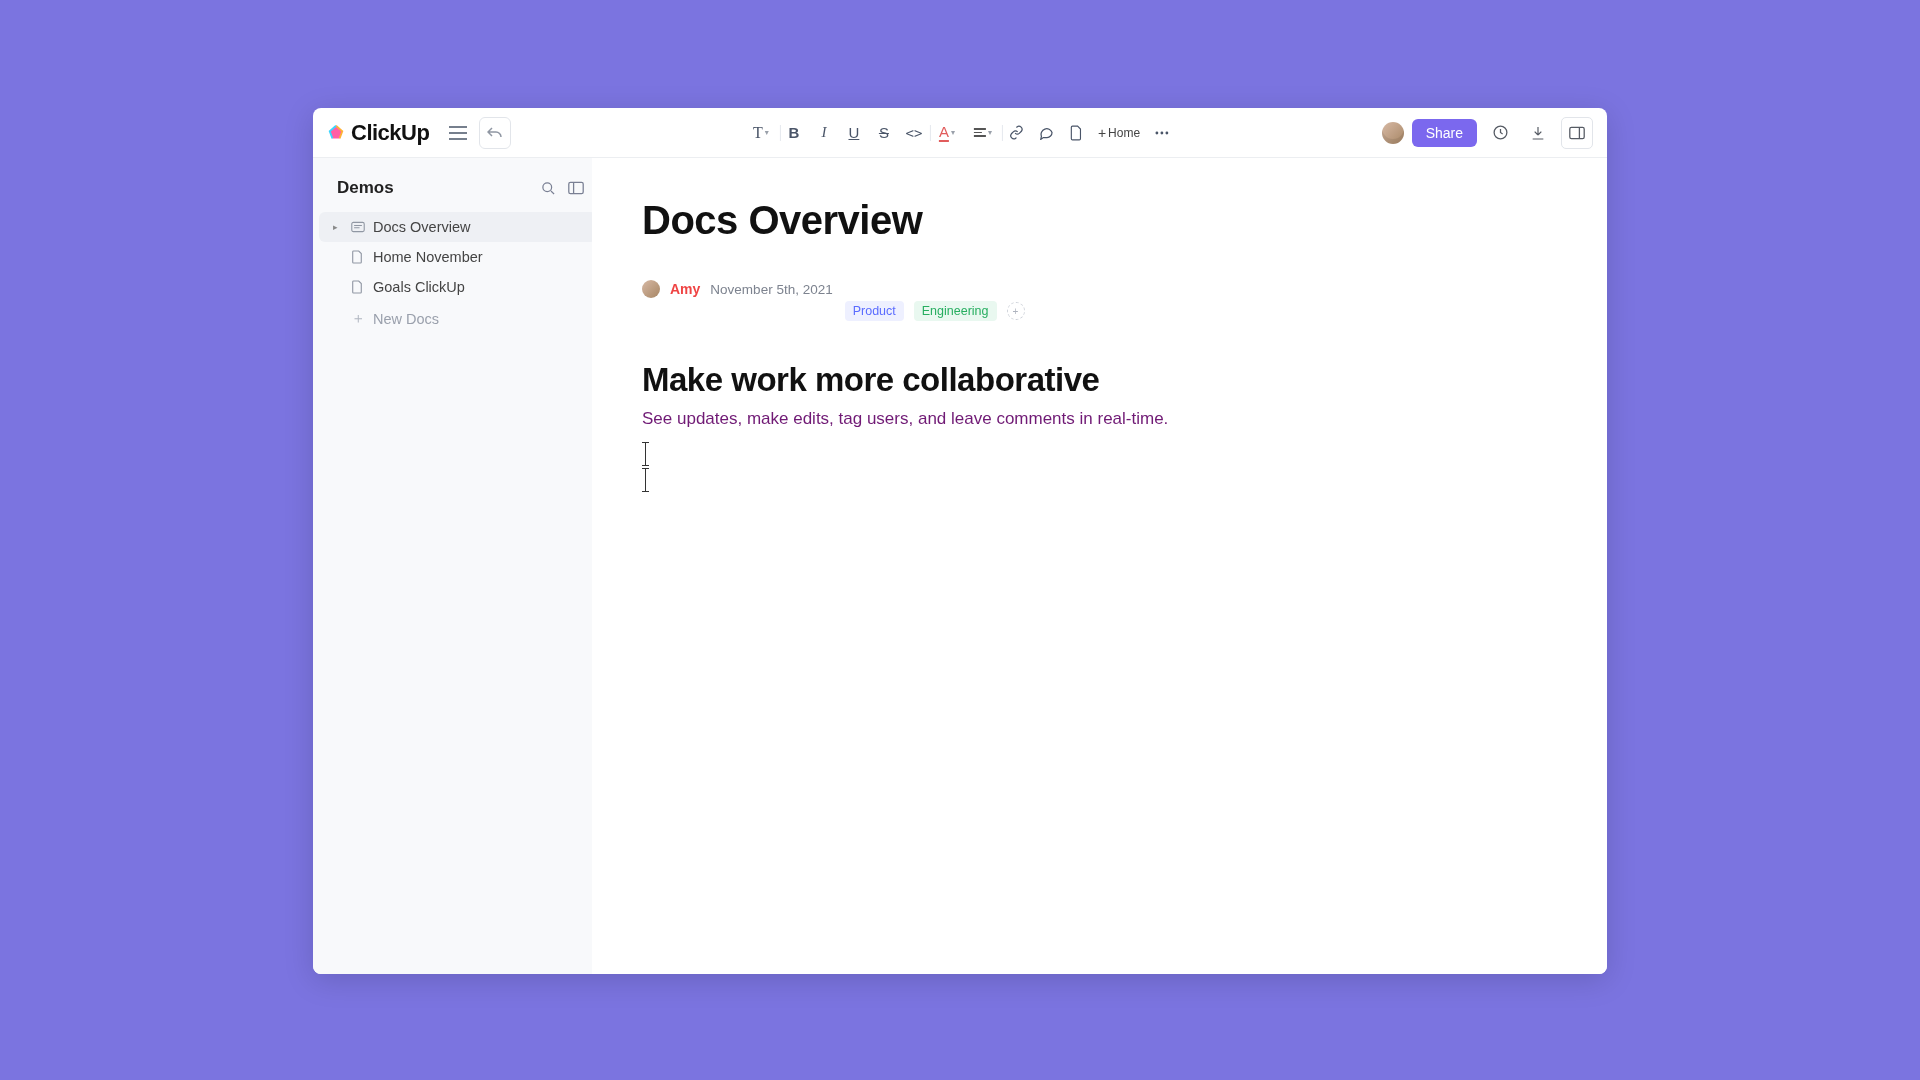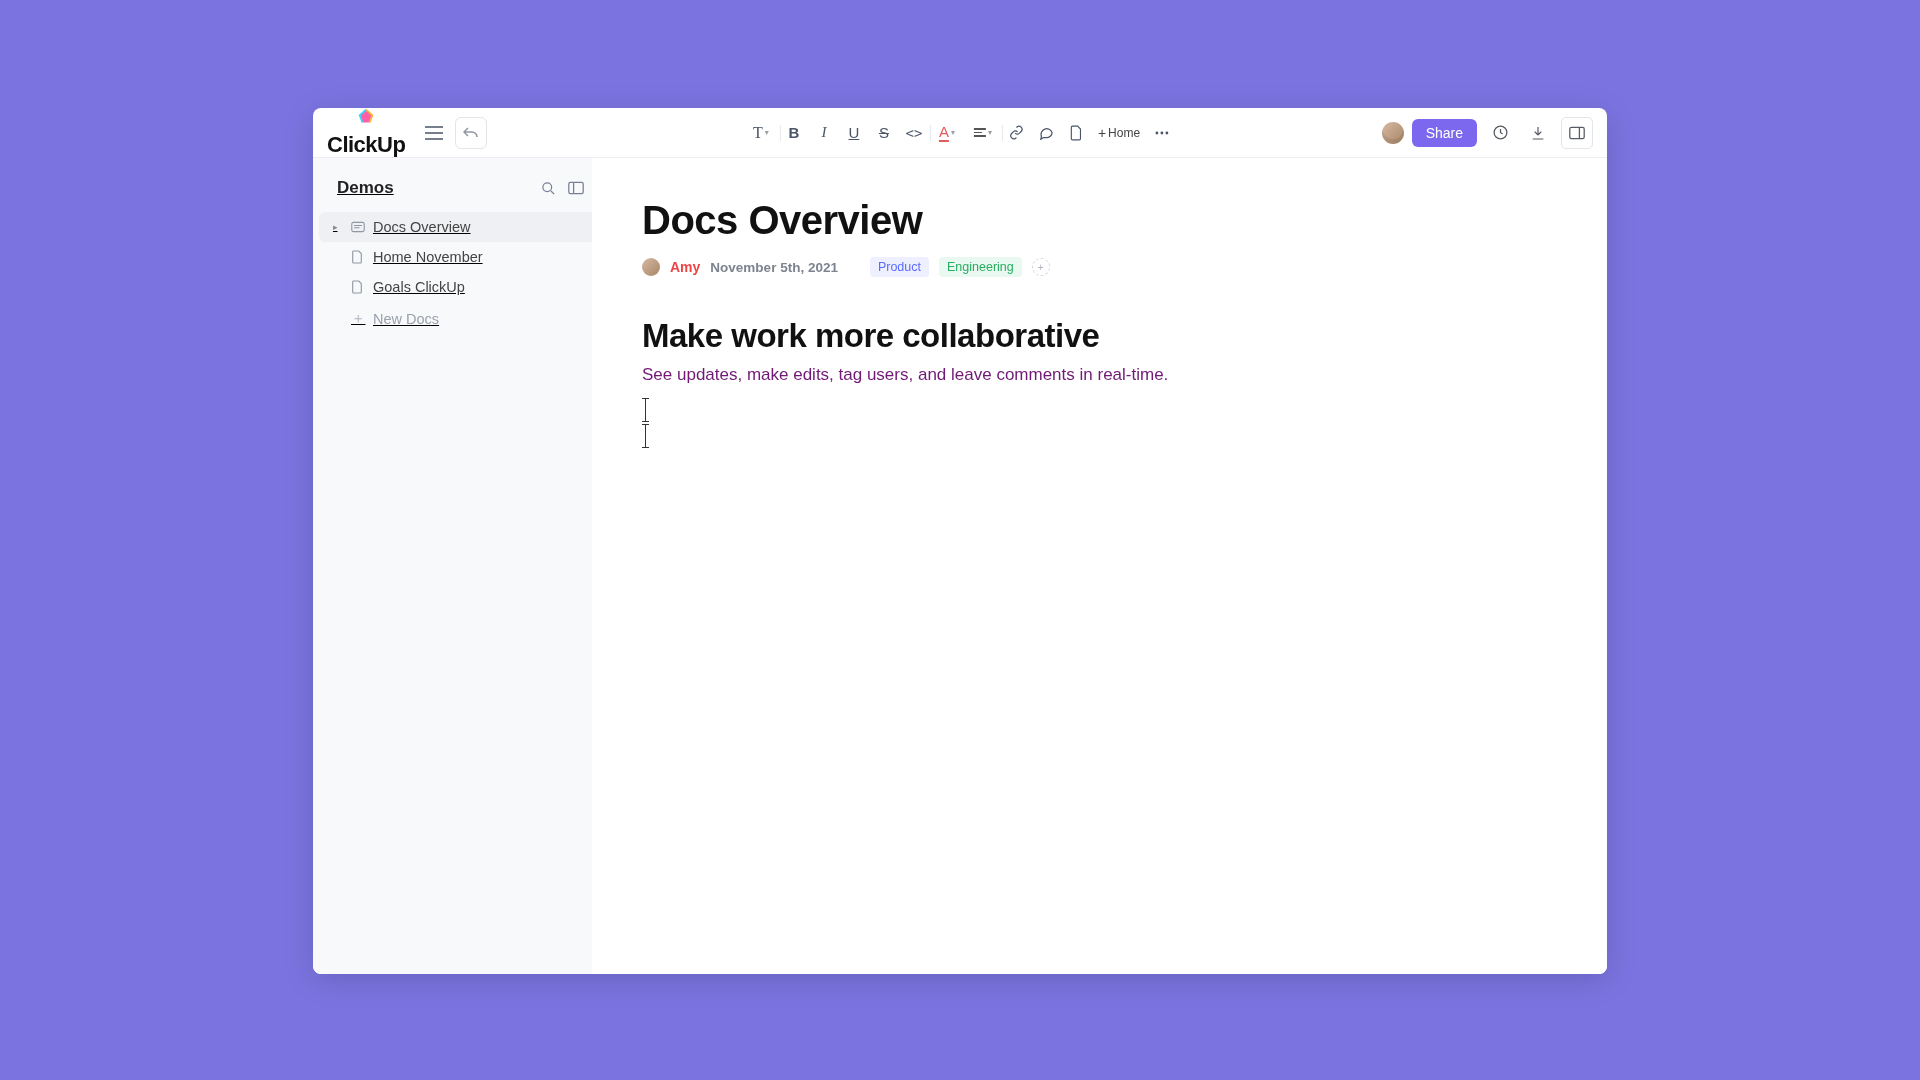--- a/index.html
+++ b/index.html
@@ -37,21 +37,20 @@
   }
 
   .logo {
     display: flex;
     align-items: center;
     gap: 6px;
     font-weight: 800;
     font-size: 22px;
     color: #111;
     letter-spacing: -0.5px;
-    flex-direction: column;
   }
   .logo-mark svg { display:block; }
 
   .icon-btn {
     width: 30px;
     height: 30px;
     display: inline-flex;
     align-items: center;
     justify-content: center;
     color: #4a5568;
@@ -143,21 +142,20 @@
 
   
   .sidebar {
     position:absolute;
     left:0; top:50px; bottom:0;
     width: 291px;
     background:#f8f9fb;
     border-right:1px solid #eceef1;
     padding-top: 14px;
     box-sizing:border-box;
-    text-decoration:underline;
   }
   .sb-header{
     display:flex; align-items:center; justify-content:space-between;
     padding: 6px 18px 14px 24px;
   }
   .sb-title{
     font-weight:700; font-size:17px; color:#222;
   }
   .sb-actions{ display:flex; gap:10px; color:#7a8094; }
   .sb-actions span{ width:18px; height:18px; display:inline-flex; align-items:center; justify-content:center;}
@@ -203,26 +201,27 @@
   }
   .meta-row{
     display:flex; align-items:center; gap:10px;
     margin-bottom: 40px;
   }
   .meta-avatar{
     width:18px; height:18px; border-radius:50%;
     background: linear-gradient(135deg,#d7b9a5,#a78664);
   }
   .meta-name{ font-size:14px; font-weight:600; color:#ef4444;}
-  .meta-date{ font-size:13.5px; color:#7d838f; margin-right:22px;font-weight:bold;}
+  .meta-date{ font-size:13.5px; color:#7d838f; margin-right:2px;}
   .tag{
     font-size:12.5px;
     padding:3px 8px;
     border-radius:4px;
     font-weight:500;
+    margin-top:44px;
   }
   .tag.product{ background:#eef0ff; color:#5a6bff;}
   .tag.eng    { background:#e9f8f0; color:#27ae60;}
   .tag.add    {
     width:16px;height:16px;border:1px dashed #cfd3da;border-radius:50%;
     display:inline-flex;align-items:center;justify-content:center;
     color:#aeb3be; font-size:10px; padding:0;
   }
 
   .doc-h2{

